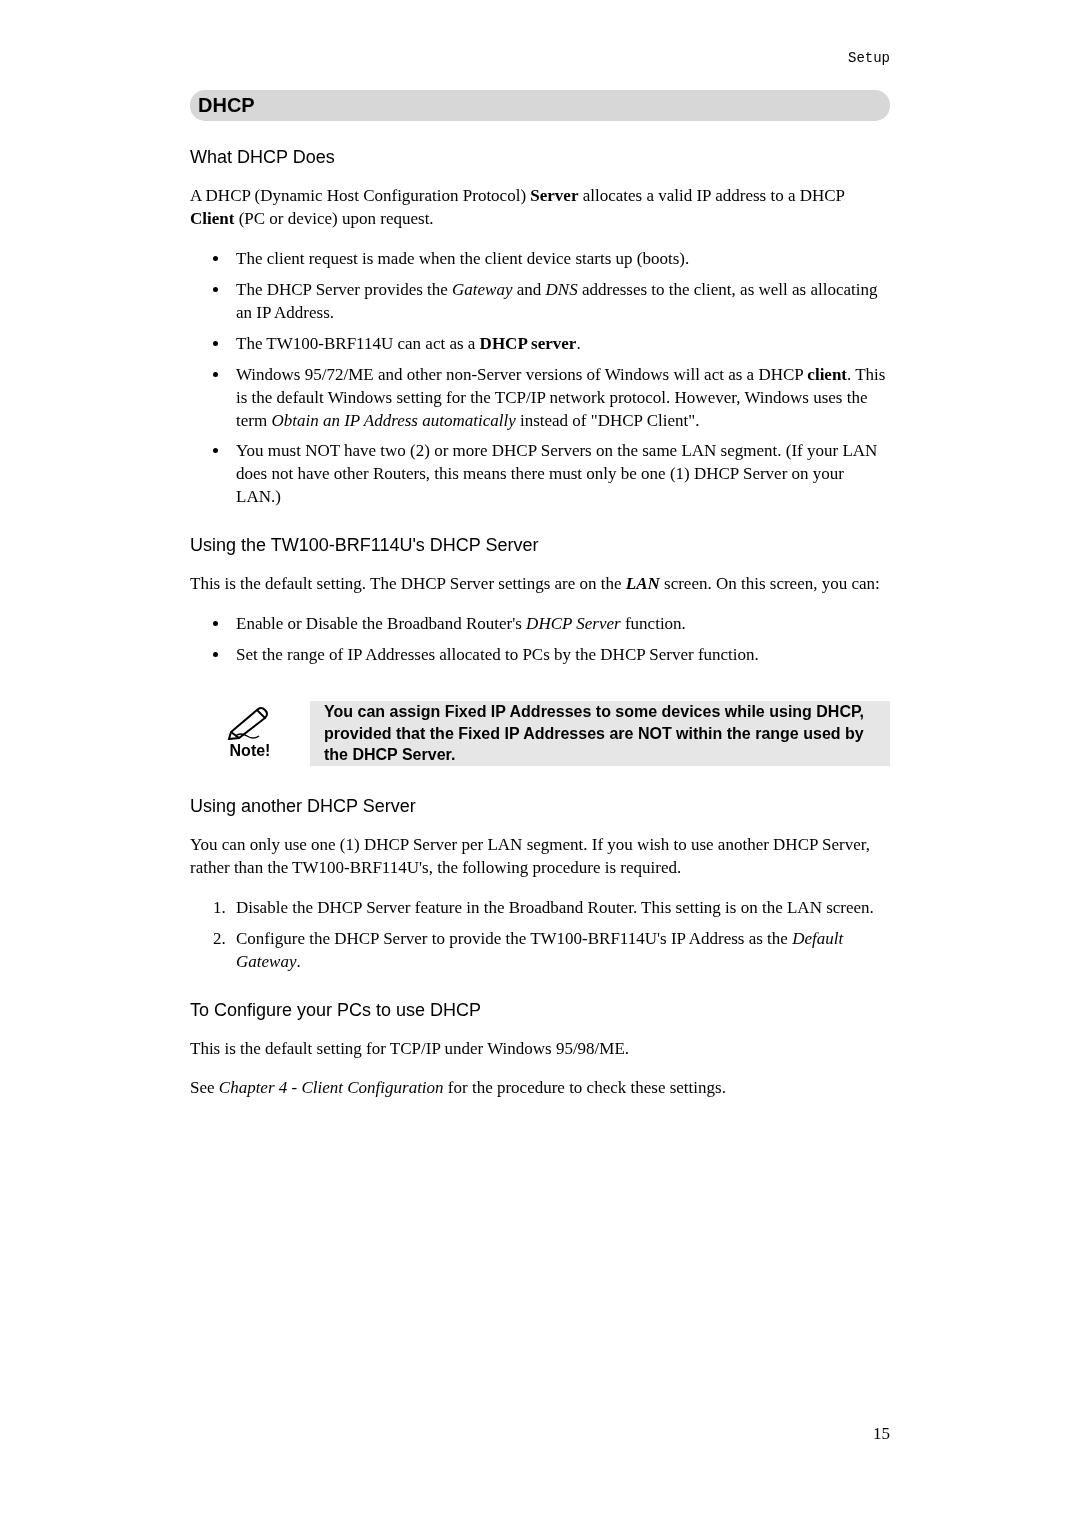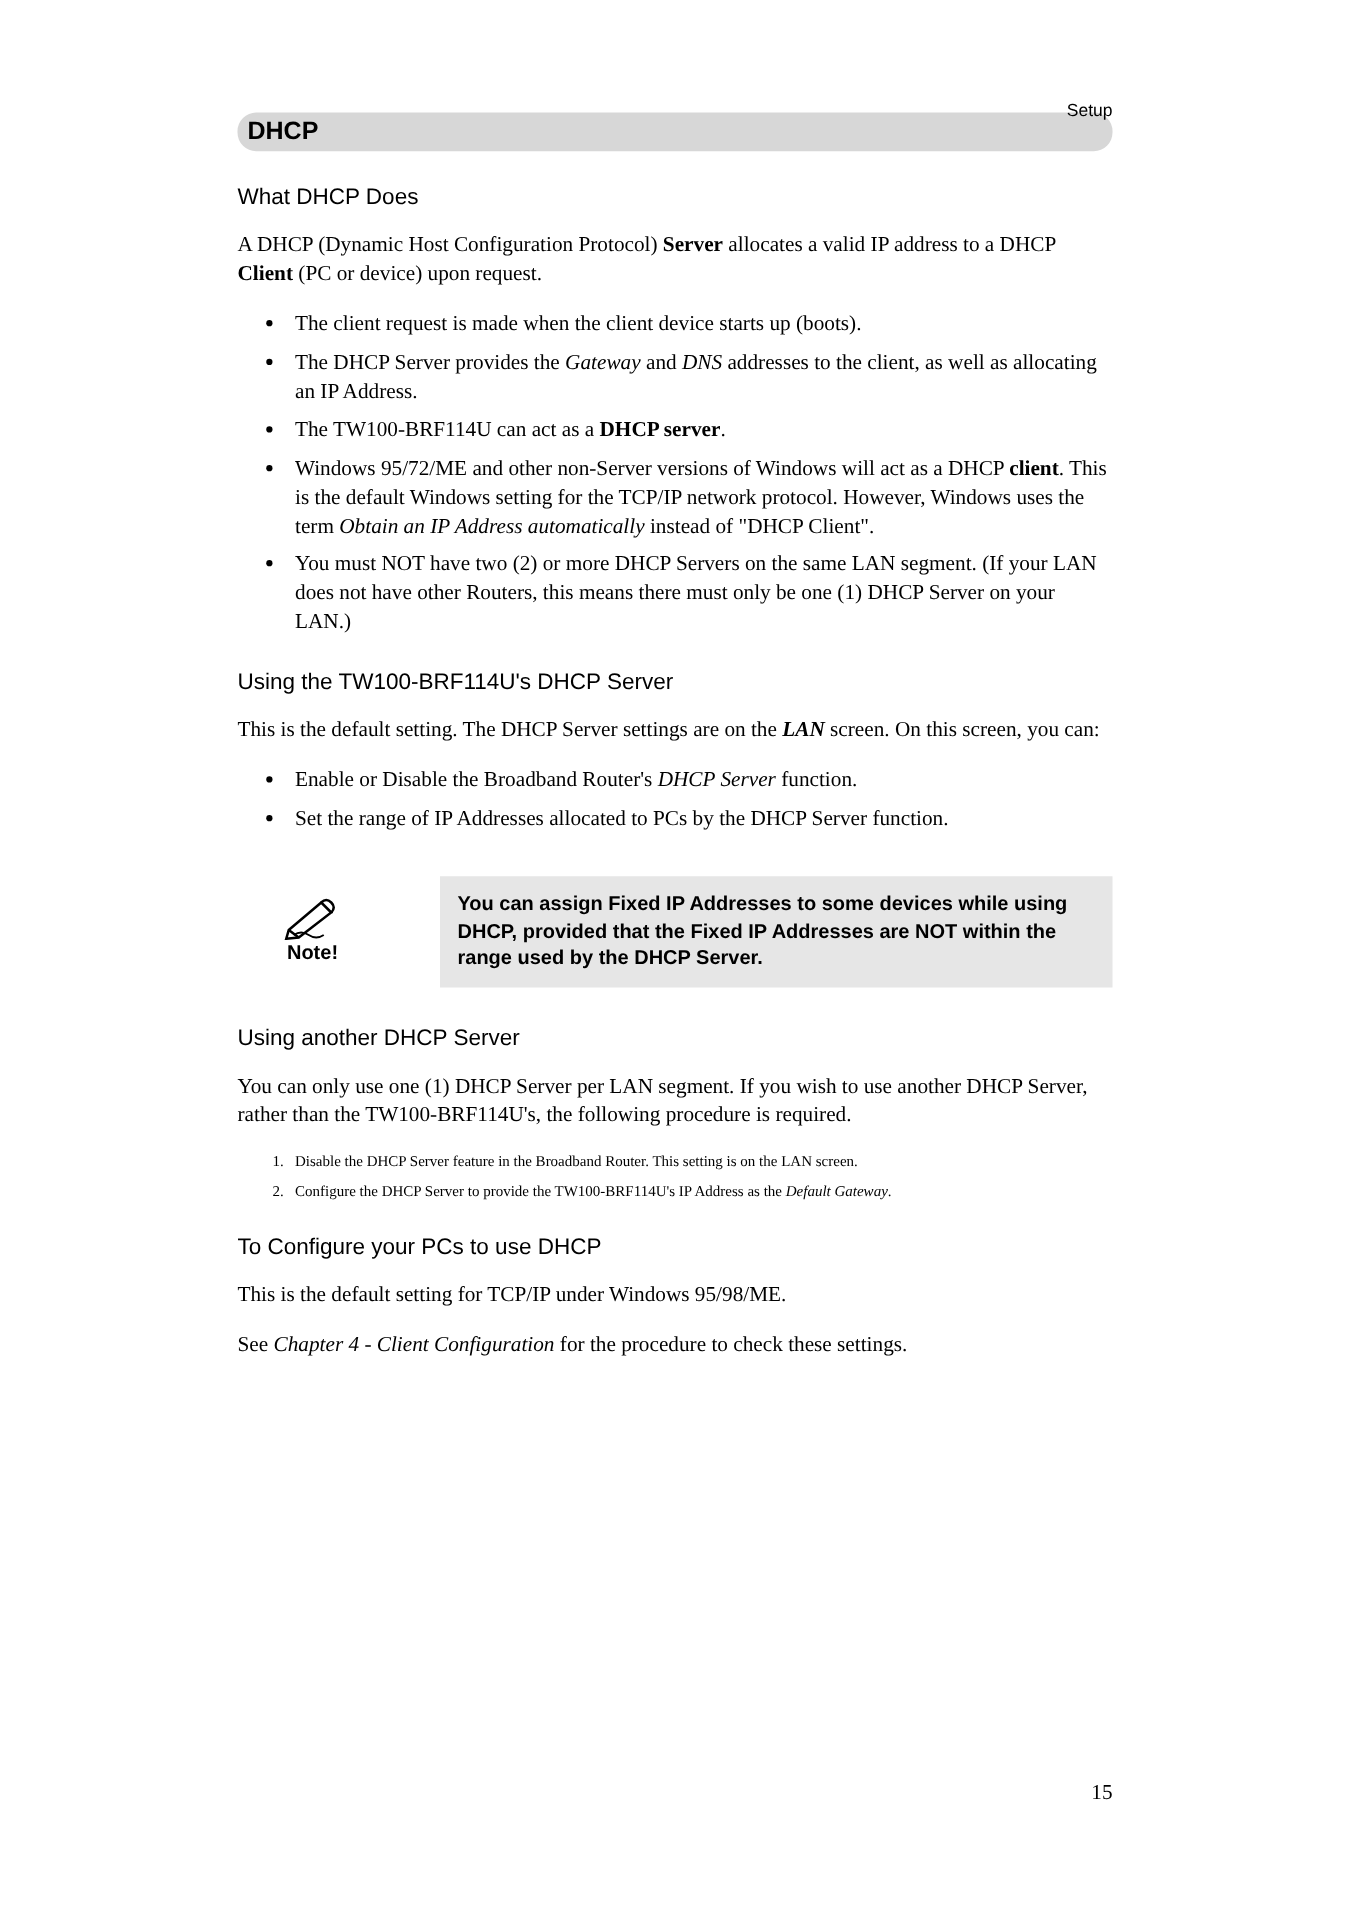--- a/index.html
+++ b/index.html
@@ -13,23 +13,22 @@
     width: 1080px;
     height: 1528px;
     position: relative;
     box-sizing: border-box;
     padding: 50px 190px 0 190px;
   }
   .header-label {
     position: absolute;
     top: 50px;
     right: 190px;
-    font-family: Liberation Sans, sans-serif;
+    font-family: Liberation Mono, monospace;
     font-size: 14px;
-    margin-top: 30px;
   }
   .section-title-bar {
     margin-top: 40px;
     background: #d7d7d7;
     padding: 4px 8px;
     font-family: Arial, Helvetica, sans-serif;
     font-weight: bold;
     font-size: 20px;
     border-radius: 15px;
   }
@@ -52,21 +51,21 @@
     font-size: 17px;
     line-height: 1.35;
     margin-bottom: 8px;
     padding-left: 6px;
   }
   ol.numbers {
     margin: 6px 0 0 0;
     padding-left: 40px;
   }
   ol.numbers li {
-    font-size: 12px;
+    font-size: 17px;
     line-height: 1.35;
     margin-bottom: 8px;
     padding-left: 6px;
   }
   .note-row {
     display: flex;
     align-items: center;
     margin-top: 34px;
     margin-bottom: 10px;
   }
@@ -79,26 +78,25 @@
     margin: 0 auto 2px auto;
   }
   .note-icon-label {
     font-family: Arial, Helvetica, sans-serif;
     font-weight: bold;
     font-size: 16px;
   }
   .note-text-cell {
     flex: 1;
     background: #e6e6e6;
-    padding: 12px 14px;
+    padding: 0 14px;
     font-family: Arial, Helvetica, sans-serif;
     font-weight: bold;
     font-size: 16px;
     line-height: 1.35;
-    margin-left: 42px;
   }
   .page-number {
     position: absolute;
     bottom: 84px;
     right: 190px;
     font-size: 17px;
   }
   .bold { font-weight: bold; }
   .italic { font-style: italic; }
   .bolditalic { font-weight: bold; font-style: italic; }

